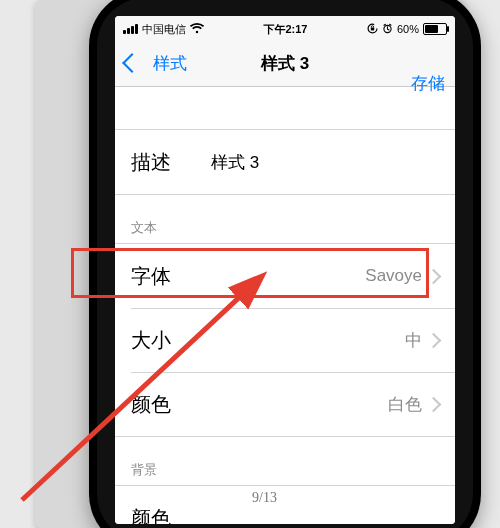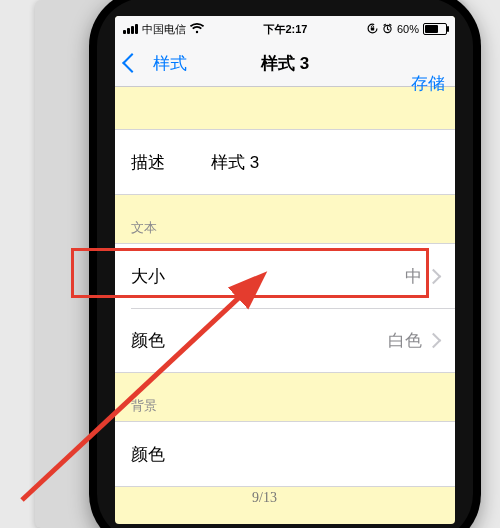--- a/index.html
+++ b/index.html
@@ -37,21 +37,21 @@
     left: 8px; right: 8px; top: 8px; bottom: 8px;
     background: #111;
     border-radius: 48px;
   }
   .screen {
     position: absolute;
     left: 18px;
     right: 18px;
     top: 18px;
     bottom: 18px;
-    background: #fef9c3;
+    background: #ffffff;
     border-radius: 4px;
     overflow: hidden;
     font-size: 15px;
     color: #000;
   }
   .status-bar {
     display: flex;
     align-items: center;
     justify-content: space-between;
     height: 22px;
@@ -154,21 +154,21 @@
     padding: 10px 16px;
     position: relative;
   }
   .cell + .cell::before{
     content:"";
     position:absolute;
     left:16px; right:0; top:0;
     height:1px;
     background:#d4d4d8;
   }
-  .cell .label { font-size: 17px; color:#000; width: 80px; flex: 0 0 auto; }
+  .cell .label { font-size: 20px; color:#000; width: 80px; flex: 0 0 auto; }
   .cell .value { font-size: 17px; color:#8a8a8e; text-align:right; flex:1; }
   .cell .value.dark { color:#000; text-align:left; }
   .cell .right { display:flex; align-items:center; flex:1; justify-content:flex-end; }
 
   
   .anno-rect {
     position:absolute;
     border: 3px solid #e43c2e;
     box-sizing: border-box;
     pointer-events: none;
@@ -251,20 +251,27 @@
           <div class="cell">
             <span class="label">描述</span>
             <span class="value dark">样式 3</span>
           </div>
         </div>
 
         <div class="section-header">文本</div>
 
         <div class="cell-group">
           <div class="cell">
+            <span class="label">字体</span>
+            <span class="right">
+              <span class="value">Savoye</span>
+              <span class="chevron-right"></span>
+            </span>
+          </div>
+          <div class="cell">
             <span class="label">大小</span>
             <span class="right">
               <span class="value">中</span>
               <span class="chevron-right"></span>
             </span>
           </div>
           <div class="cell">
             <span class="label">颜色</span>
             <span class="right">
               <span class="value">白色</span>

